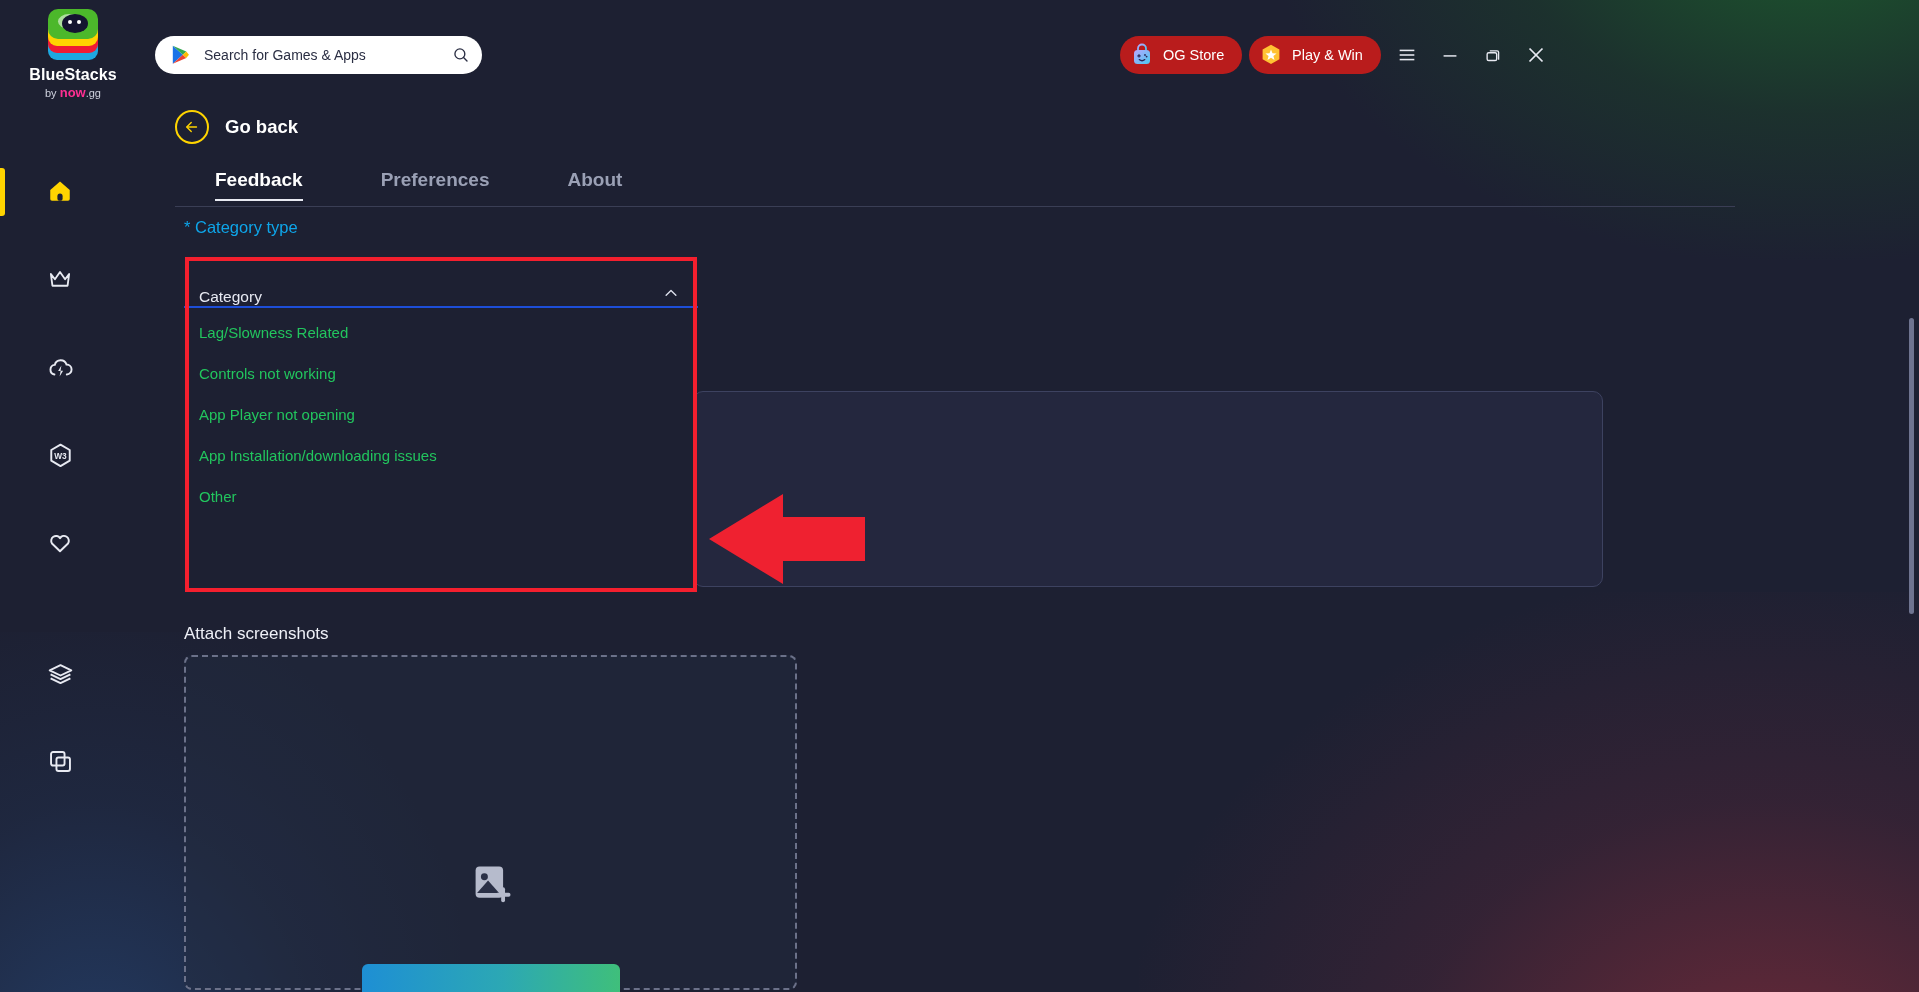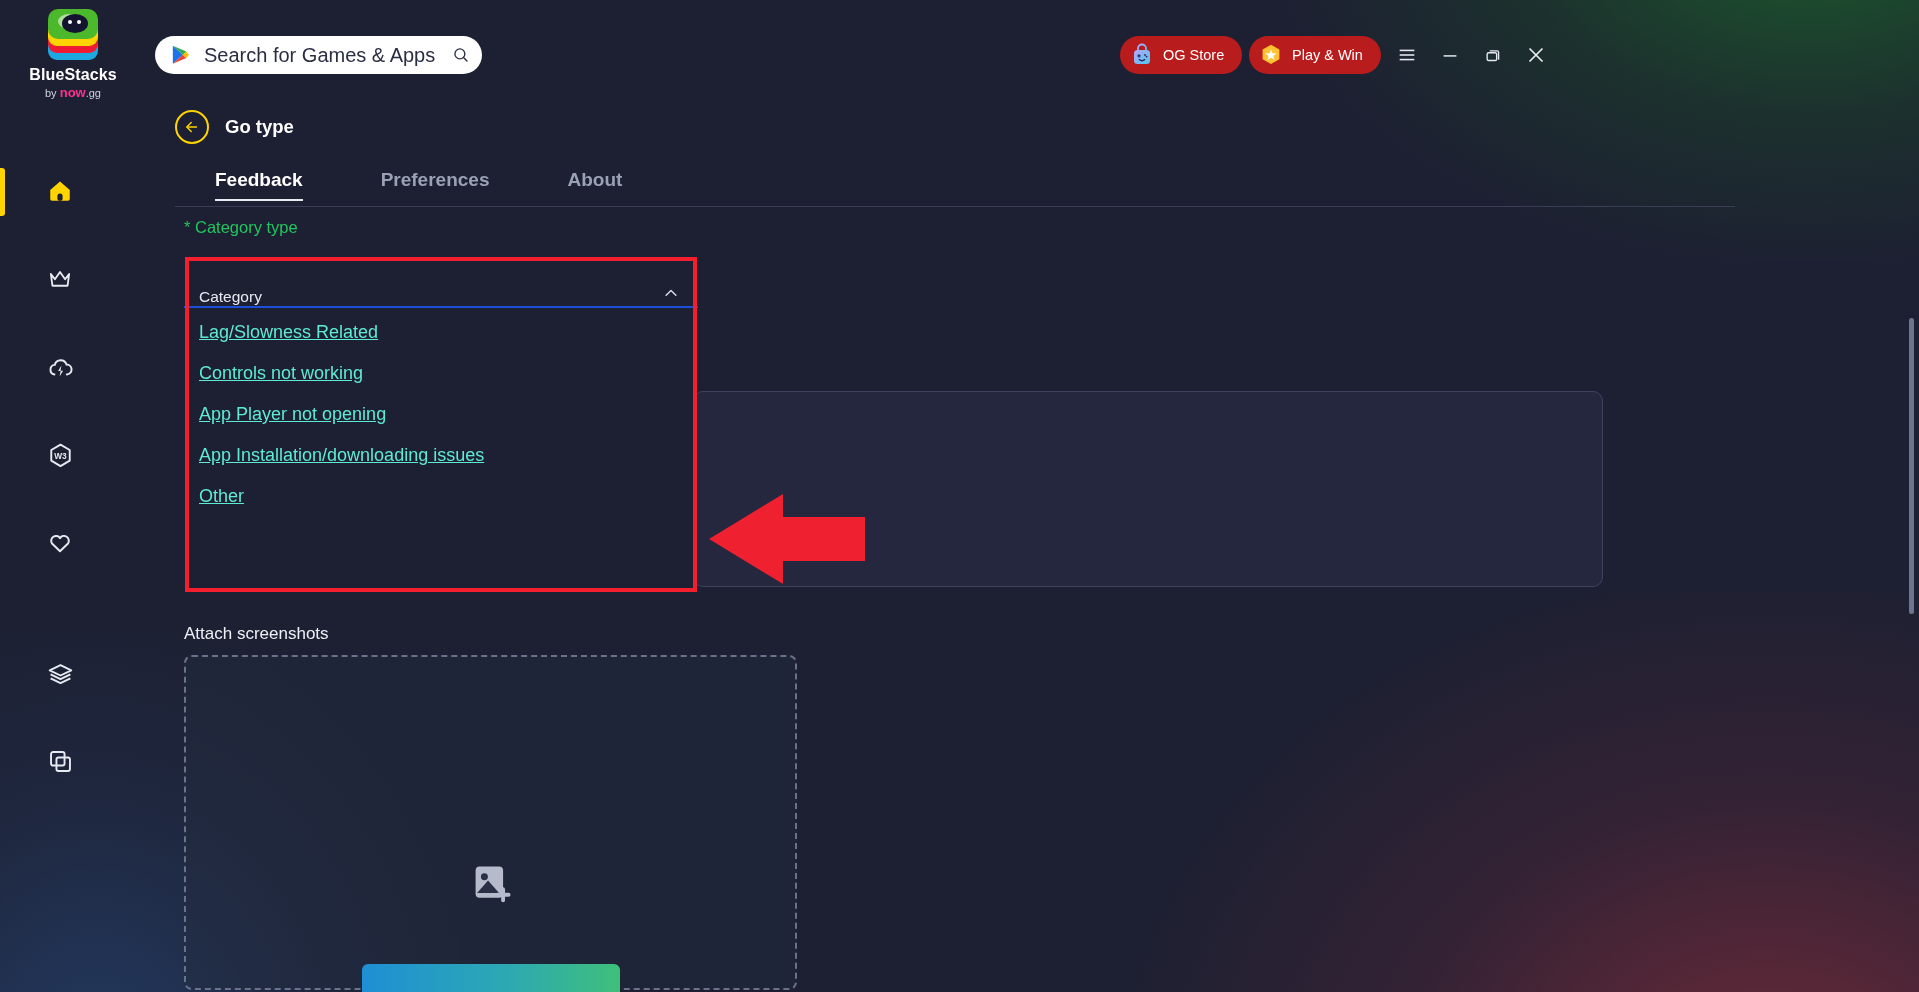--- a/index.html
+++ b/index.html
@@ -68,21 +68,21 @@
 
   .searchbar {
     position:absolute; left:155px; top:36px;
     width:327px; height:38px;
     background:#fff; border-radius:19px;
     display:flex; align-items:center; padding:0 8px 0 16px;
   }
   .play-icon { width:19px; height:20px; flex:0 0 19px; }
   .search-text {
     flex:1; margin-left:14px;
-    font-size:20px; color:#2a2e43;
+    font-size:14px; color:#2a2e43;
   }
   .search-circle {
     width:26px; height:26px; border-radius:50%;
     display:flex; align-items:center; justify-content:center;
   }
 
   .pill {
     position:absolute; top:36px; height:38px;
     background:#b91c1c; border-radius:19px;
     display:flex; align-items:center; padding:0 18px 0 10px;
@@ -149,39 +149,39 @@
     padding-bottom:9px; position:relative;margin-left:40px;
   }
   .tab.active { color:#ffffff; }
   .tab.active:after {
     content:''; position:absolute; left:0; bottom:-1px;
     width:100%; height:2px; background:#e8eaf2;
   }
 
   .field-label {
     position:absolute; left:65px; top:108px;
-    font-size:16.5px; color:#22c55e;
+    font-size:16.5px; color:#0ea5e9;
   }
 
   
   .dropdown-shell {
     position:absolute; left:65px; top:146px;
     width:514px;
   }
   .dd-head {
     height:52px; display:flex; align-items:flex-end;
     padding:0 18px 0 15px; justify-content:space-between;
     border-bottom:2px solid #1d4ed8;
   }
   .dd-head-text { font-size:15.5px; color:#e7e9f2; }
   .dd-list { padding:4px 0 10px 0; }
   .dd-item {
     height:41px; display:flex; align-items:center;
     padding-left:15px;
-    font-size:18px; color:#5eead4;text-decoration:underline;
+    font-size:15px; color:#22c55e;
   }
   .annot-box {
     position:absolute; left:185px; top:257px;
     width:512px; height:335px;
     border:4px solid #f41f2e;
     pointer-events:none; z-index:30;
   }
 
   
   .right-panel {
@@ -404,21 +404,21 @@
 
   <div class="content">
 
     <div class="goback">
       <span class="goback-circle">
         <svg viewBox="0 0 24 24" width="18" height="18">
           <line x1="5.5" y1="12" x2="18" y2="12" stroke="#ffd400" stroke-width="1.8" stroke-linecap="round"></line>
           <polyline points="11,6 5,12 11,18" fill="none" stroke="#ffd400" stroke-width="1.8" stroke-linecap="round" stroke-linejoin="round"></polyline>
         </svg>
       </span>
-      <span class="goback-label">Go type</span>
+      <span class="goback-label">Go back</span>
     </div>
 
     <div class="tabs">
       <div class="tab active">Feedback</div>
       <div class="tab">Preferences</div>
       <div class="tab">About</div>
     </div>
 
     <div class="field-label">* Category type</div>
 

